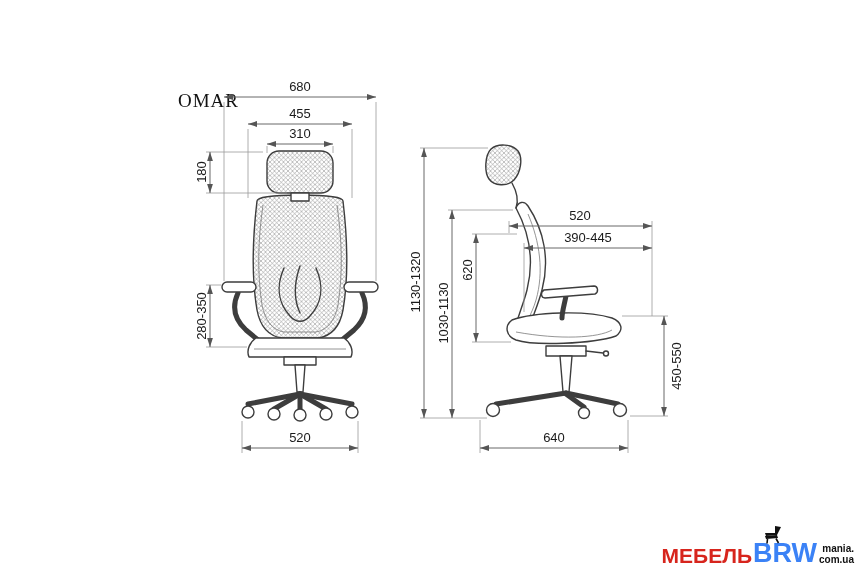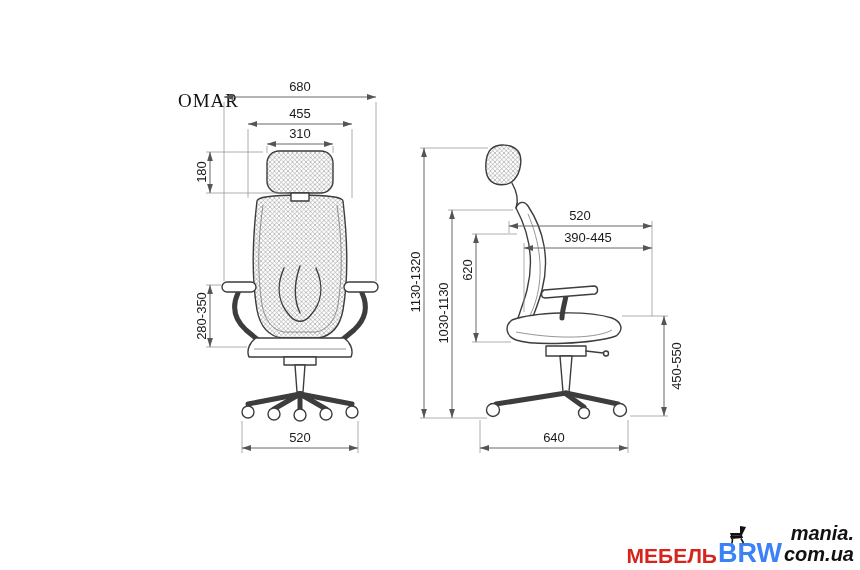--- a/index.html
+++ b/index.html
@@ -26,21 +26,21 @@
   .el { stroke:#9b9b9b; stroke-width:0.8; fill:none; }
   .dim { font-family:"Liberation Sans", sans-serif; font-size:13px; fill:#1b1b1b; }
 
   
   .logo { position:absolute; right:6px; bottom:4px; display:flex; align-items:flex-end;text-align:right; }
   .logo-red  { color:#d7251d; font-weight:800; font-size:21px; line-height:1; }
   .logo-brw-wrap { position:relative; display:inline-block; margin-left:1px; }
   .logo-black { color:#3b82f6; font-weight:800; font-size:27px; line-height:0.9; }
   .logo-chair-icon { position:absolute; top:-15px; left:7px; }
   .logo-suffix { display:flex; flex-direction:column; margin-left:2px; margin-bottom:1px; }
-  .logo-suffix span { color:#111111; font-weight:700; font-size:20px; line-height:1.05;font-style:italic; }
+  .logo-suffix span { color:#111111; font-weight:700; font-size:10px; line-height:1.05; }
 </style>
 </head>
 <body>
 
 <div class="title">OMAR</div>
 
 <svg class="stage" width="860" height="570" viewBox="0 0 860 570">
   <defs>
     <pattern id="mesh" width="4.5" height="4.5" patternUnits="userSpaceOnUse">
       <path d="M0 0 L4.5 4.5 M4.5 0 L0 4.5" stroke="#8f8f8f" stroke-width="0.55"></path>

